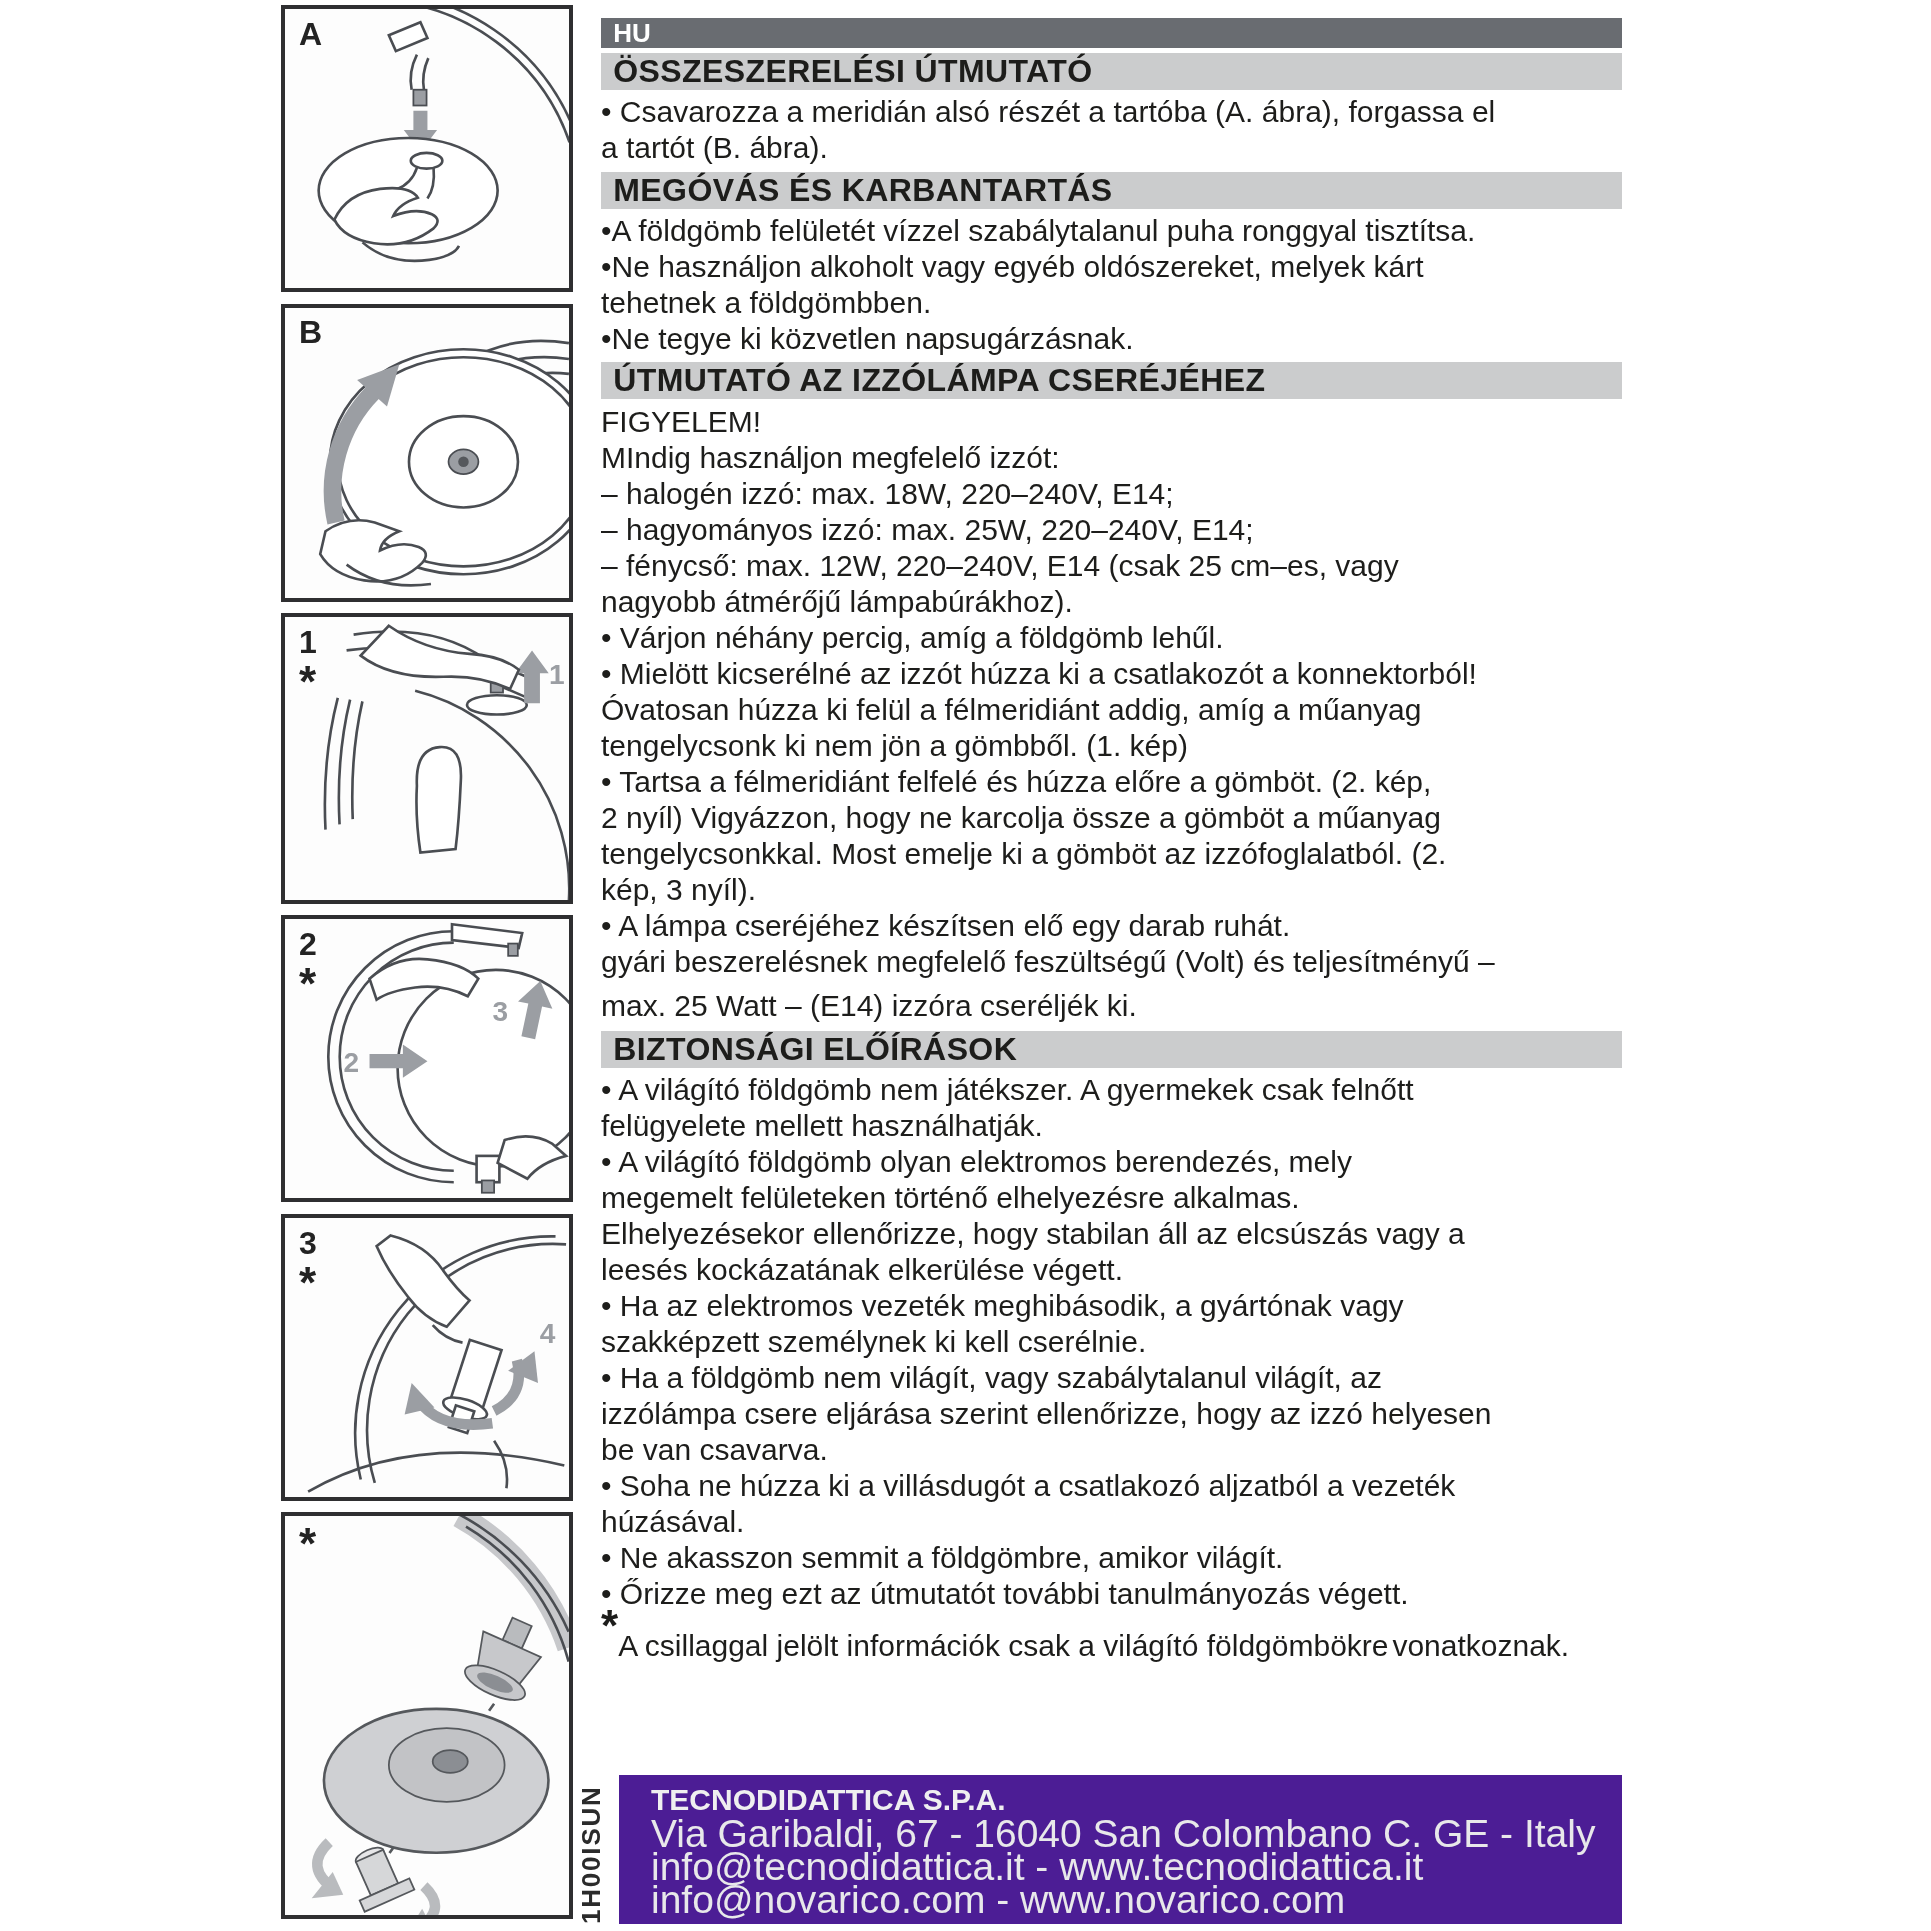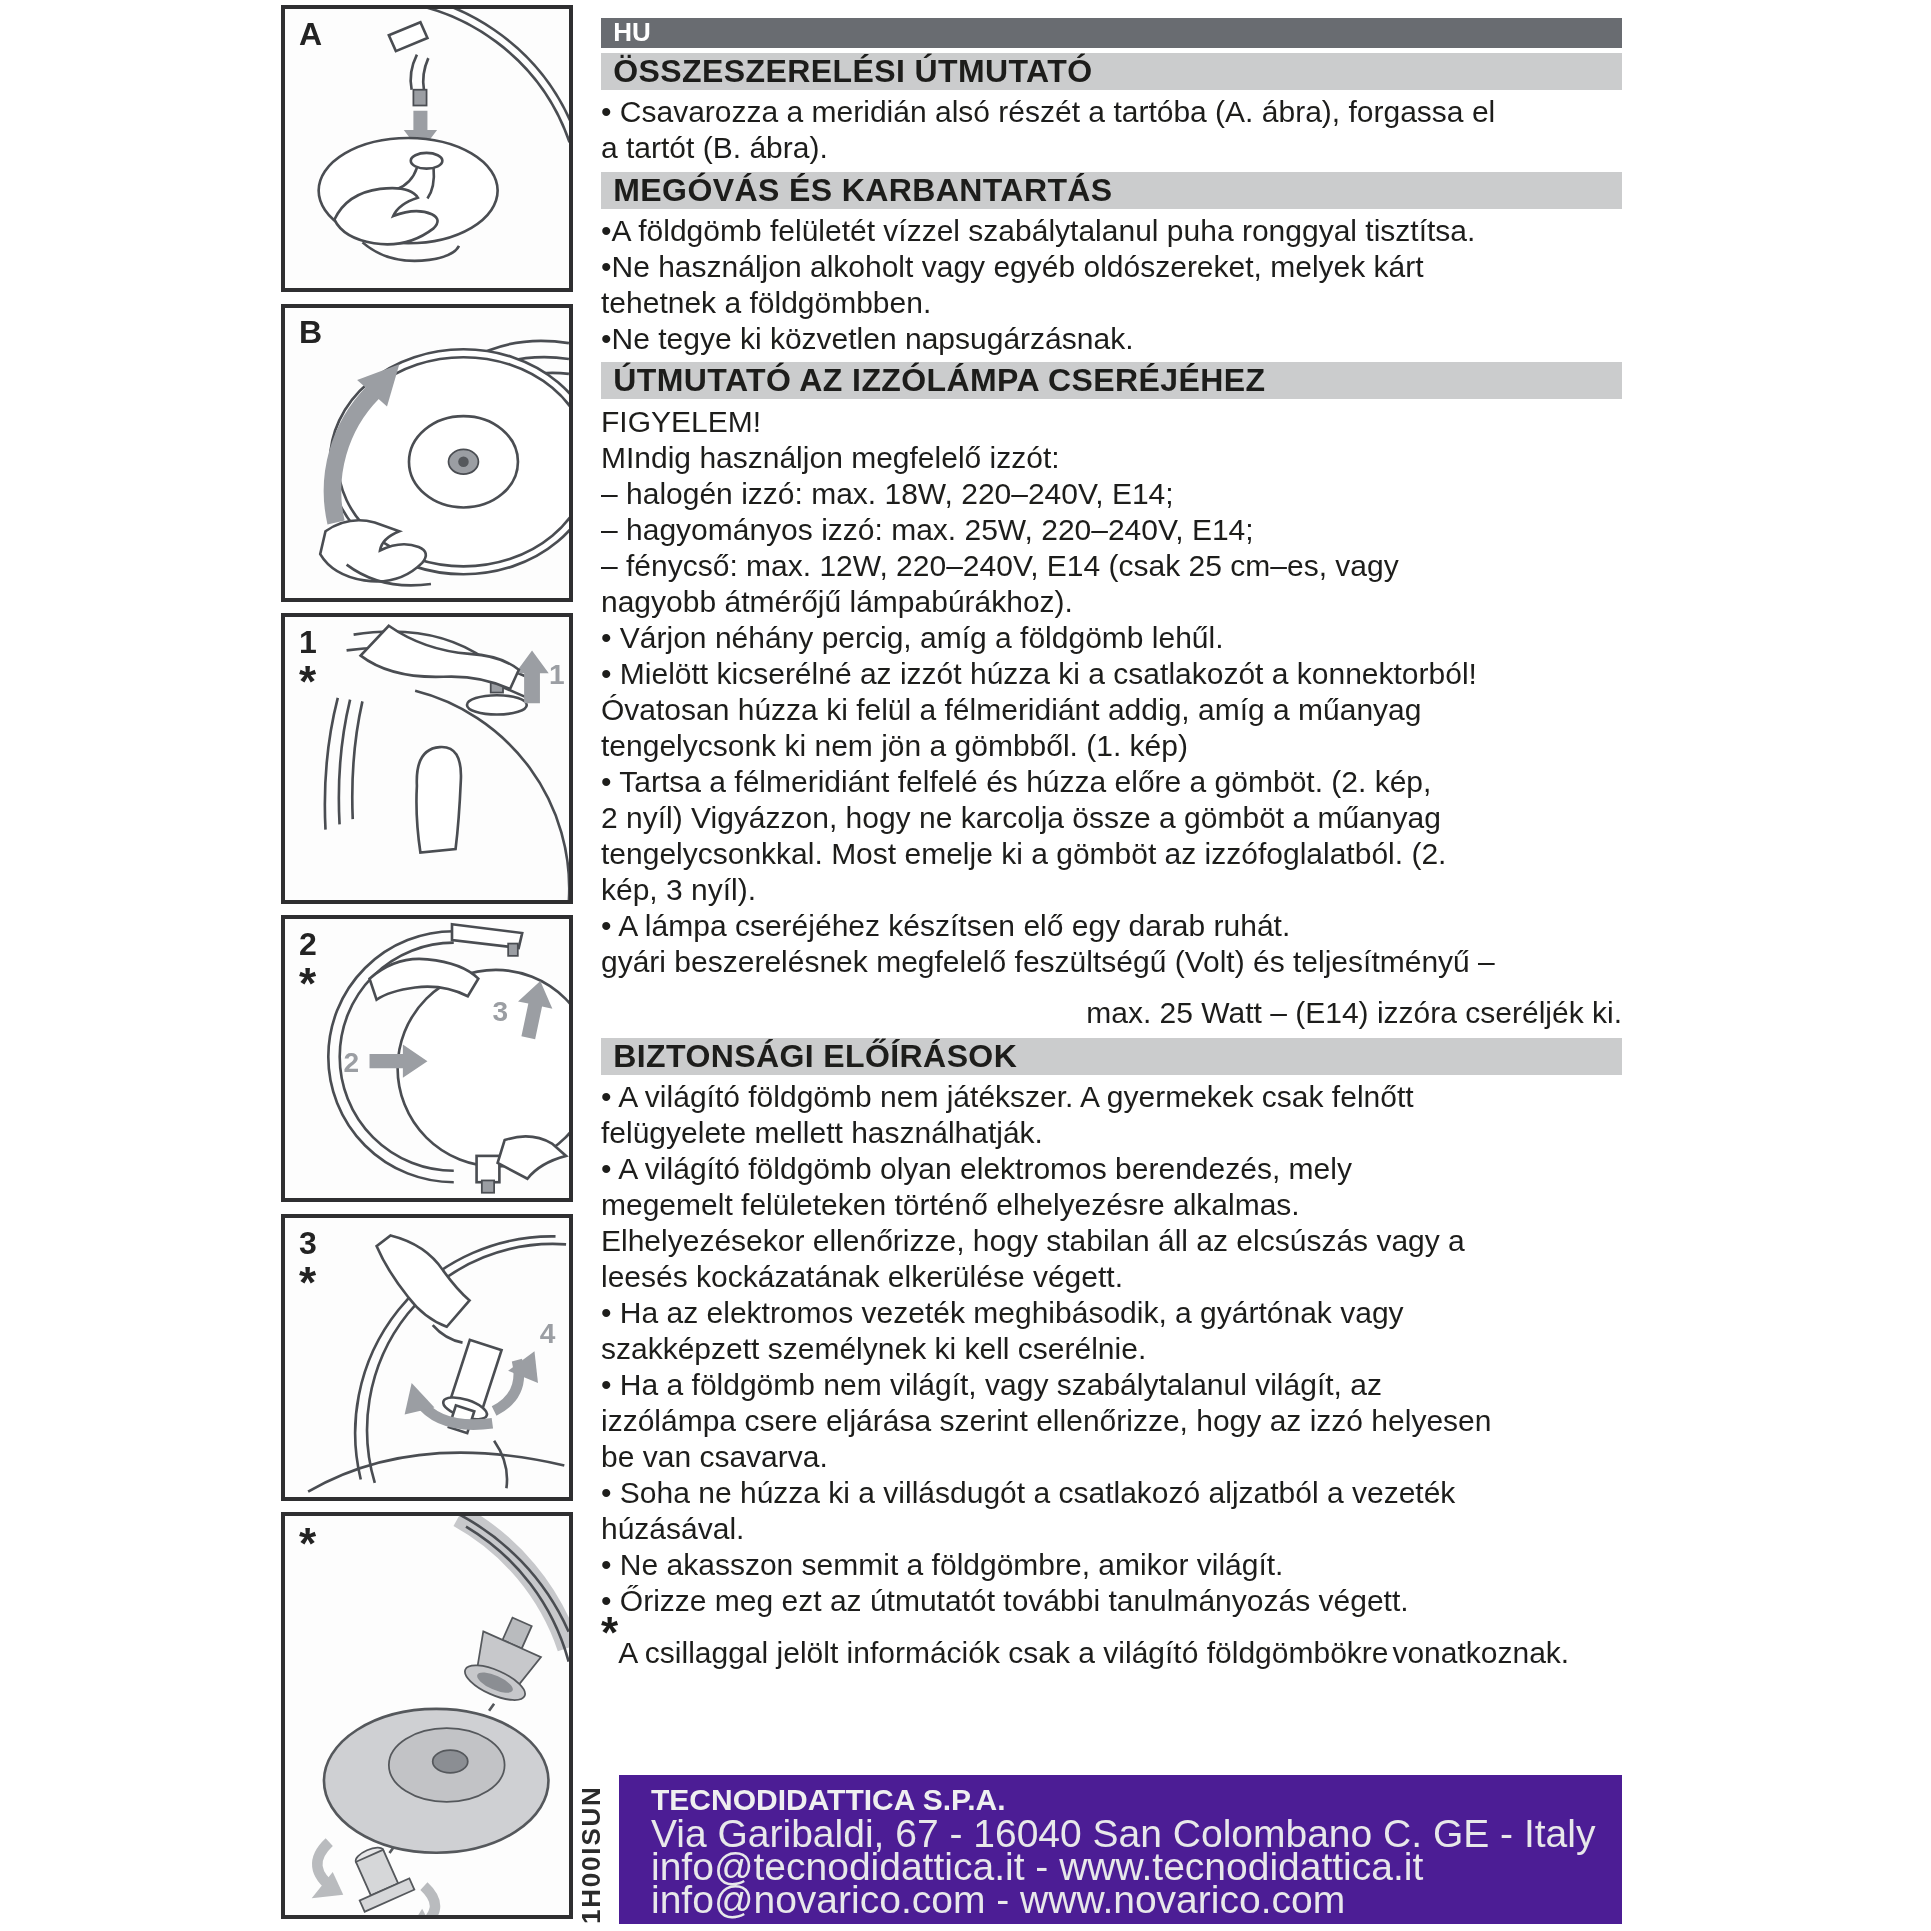--- a/index.html
+++ b/index.html
@@ -11,27 +11,27 @@
   .figcol{position:absolute;left:281px;top:5.3px;width:292px;}
   .figbox{border:4.4px solid #2f2f31;background:#fdfdfd;position:relative;margin-bottom:11.4px;}
   .figbox svg{display:block;}
   .figlabel{position:absolute;top:8.8px;left:14px;font-size:32px;font-weight:bold;line-height:1.05;color:#232323;}
   .figlabel .star{display:block;font-size:44px;line-height:.85;margin-top:3.5px;}
   .ln{stroke:#4a4d52;stroke-width:3;fill:none;}
   .lnw{stroke:#4a4d52;stroke-width:3;fill:#ffffff;}
   .arrnum{font-family:"Liberation Sans",sans-serif;font-size:32px;font-weight:bold;fill:#9b9ea3;}
   
   .textcol{position:absolute;left:601px;top:17.6px;width:1021px;}
-  .bar{width:100%;box-sizing:border-box;padding:0 12.3px;display:flex;align-items:center;}
+  .bar{width:100%;box-sizing:border-box;padding:0 12.3px;display:flex;}
   .bar-dark{background:#696c71;color:#ffffff;height:30px;font-size:26px;font-weight:bold;}
   .bar-light{background:#cbcccd;color:#1d1d1b;height:37px;font-size:32px;font-weight:bold;margin-top:5.3px;letter-spacing:0.4px;}
   .para{margin:4.4px 0 0.9px 0;}
   .line{font-size:30px;line-height:36px;white-space:nowrap;}
   .bigstar{font-size:44px;font-weight:bold;vertical-align:top;line-height:0;position:relative;top:-1.8px;}
-  .gapline{margin-top:15px;text-align:right;}
+  .gapline{margin-top:8px;}
   .footnote{margin-top:16px;}
   .footnote .line{display:inline;}
   
   .footer{
     position:absolute;left:619px;top:1775px;width:1003px;height:149px;
     background:#4c1d95;color:#efeff0;box-sizing:border-box;padding:7px 0 0 32px;
   }
   .footer .company{font-size:30px;font-weight:bold;line-height:35px;}
   .footer .addr .line{font-size:39px;line-height:33px;color:#e8e8ea;white-space:nowrap;}
   .sidecode{

